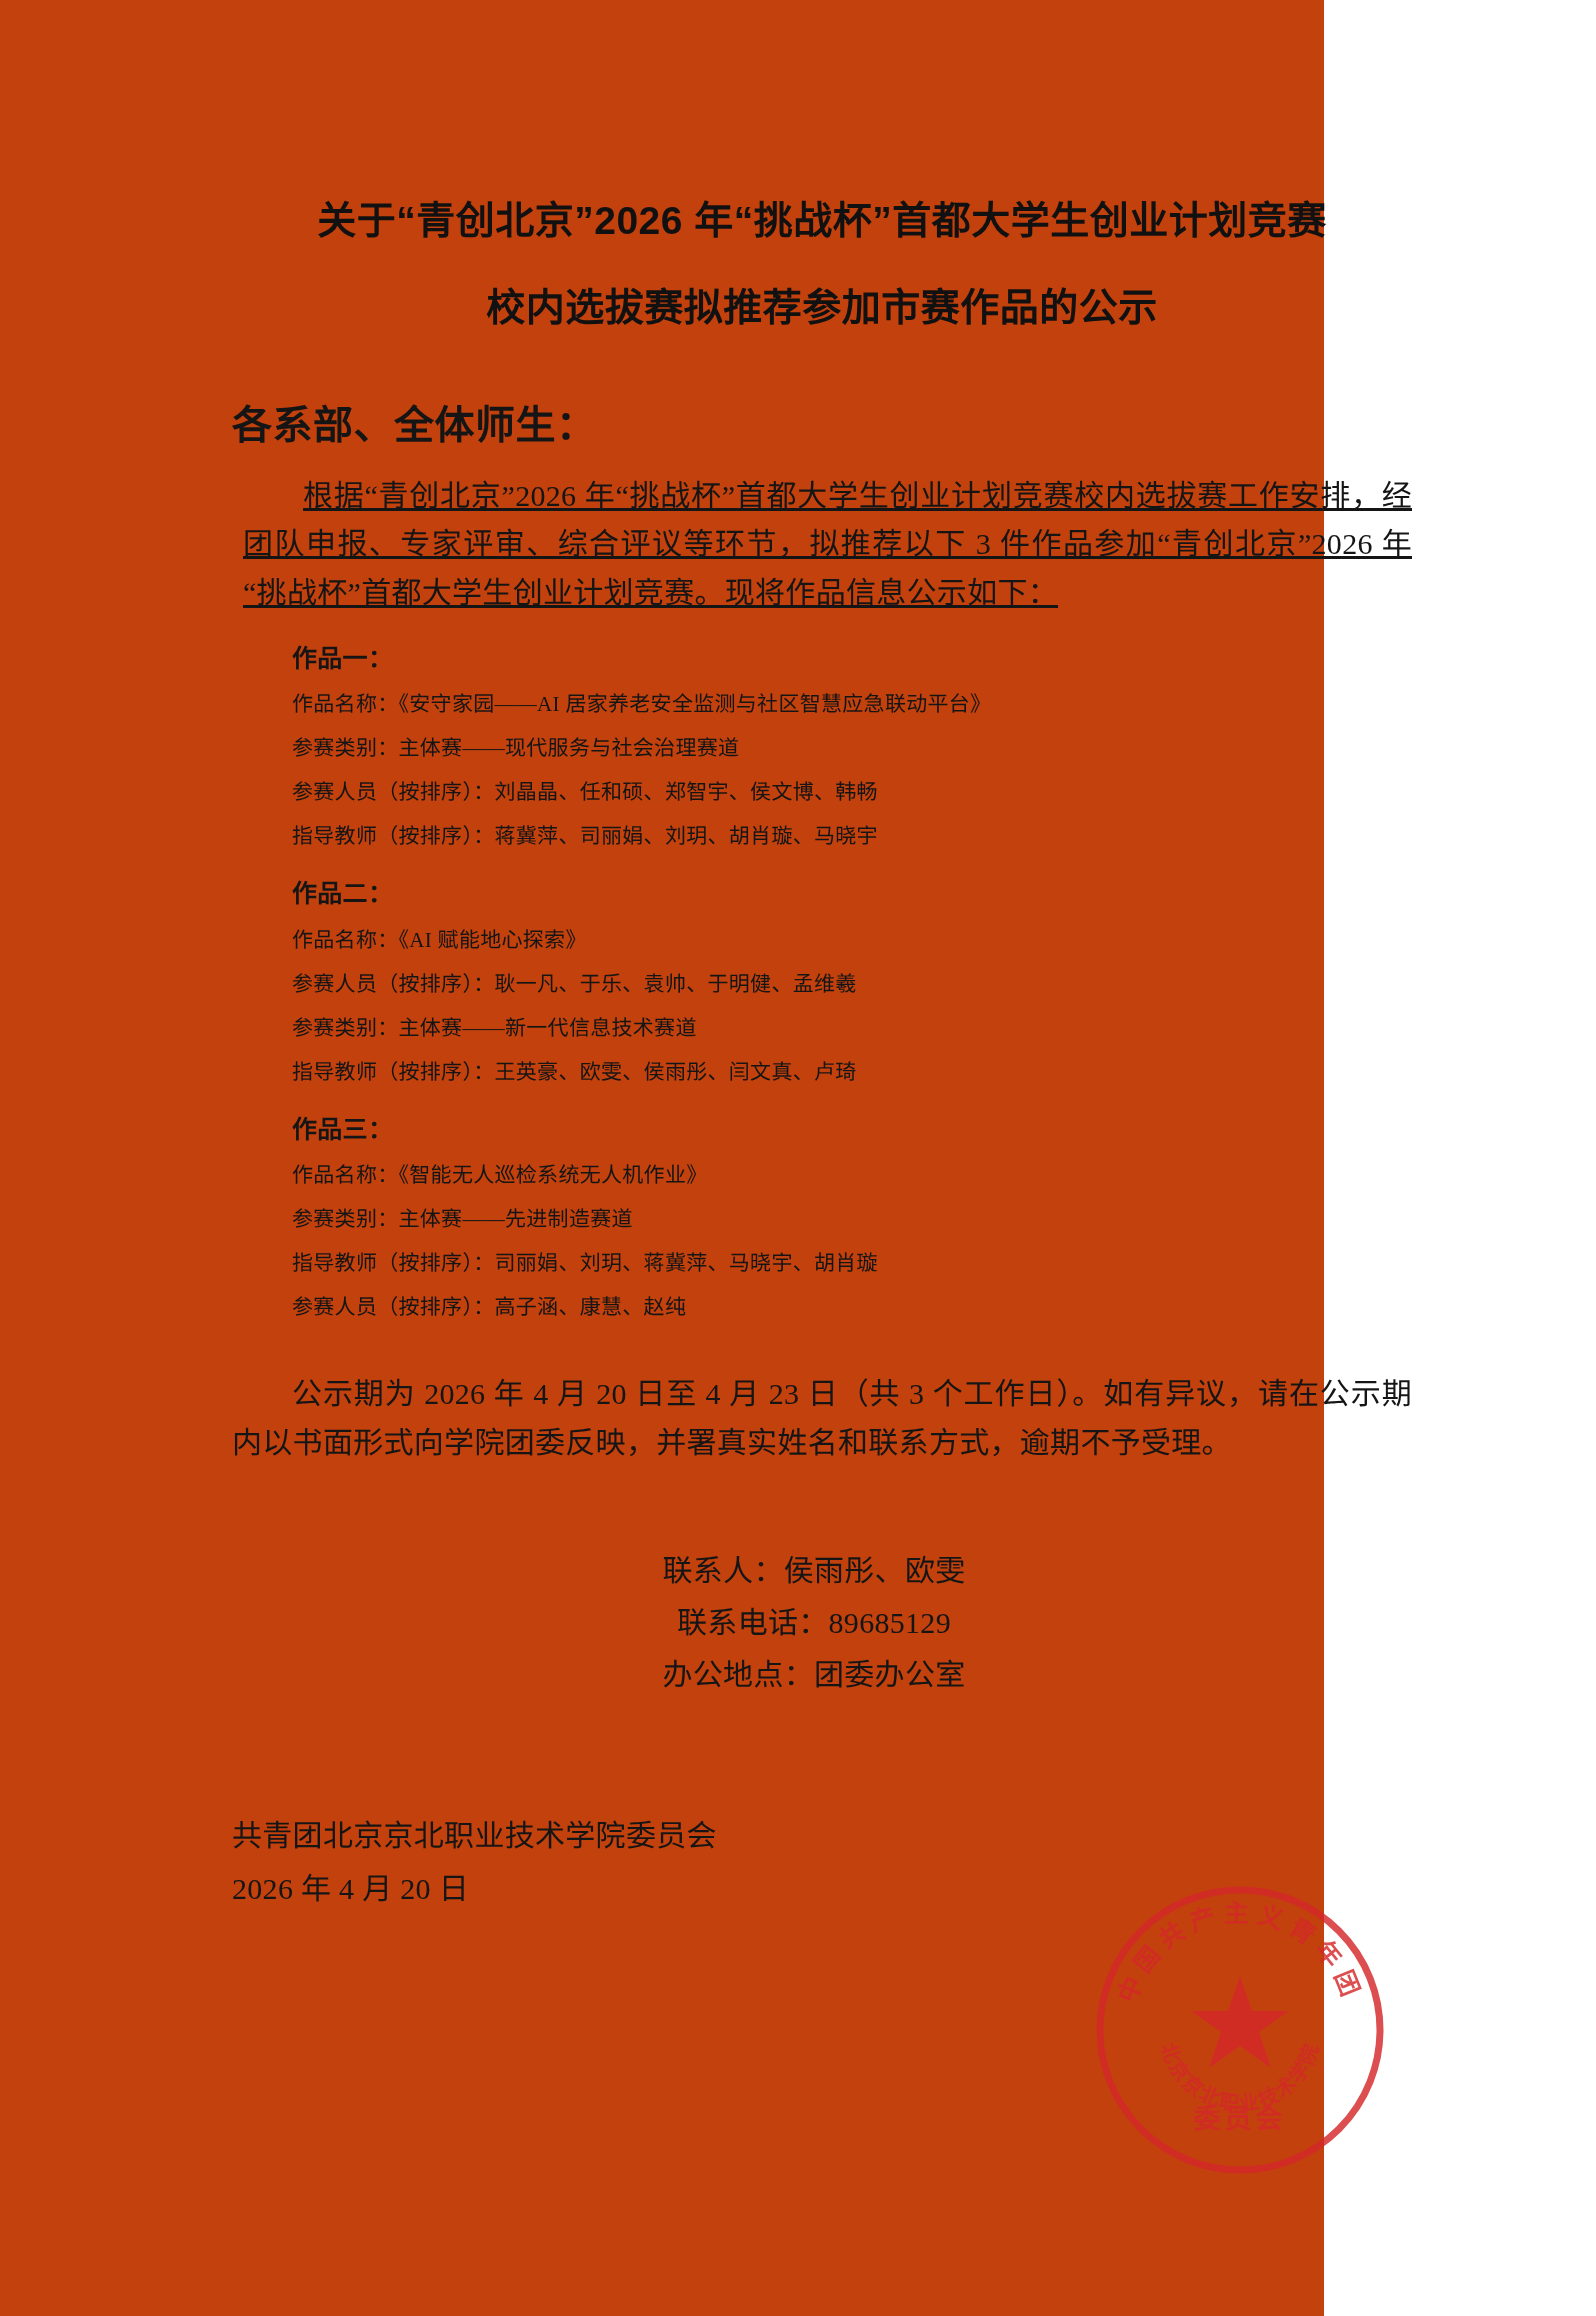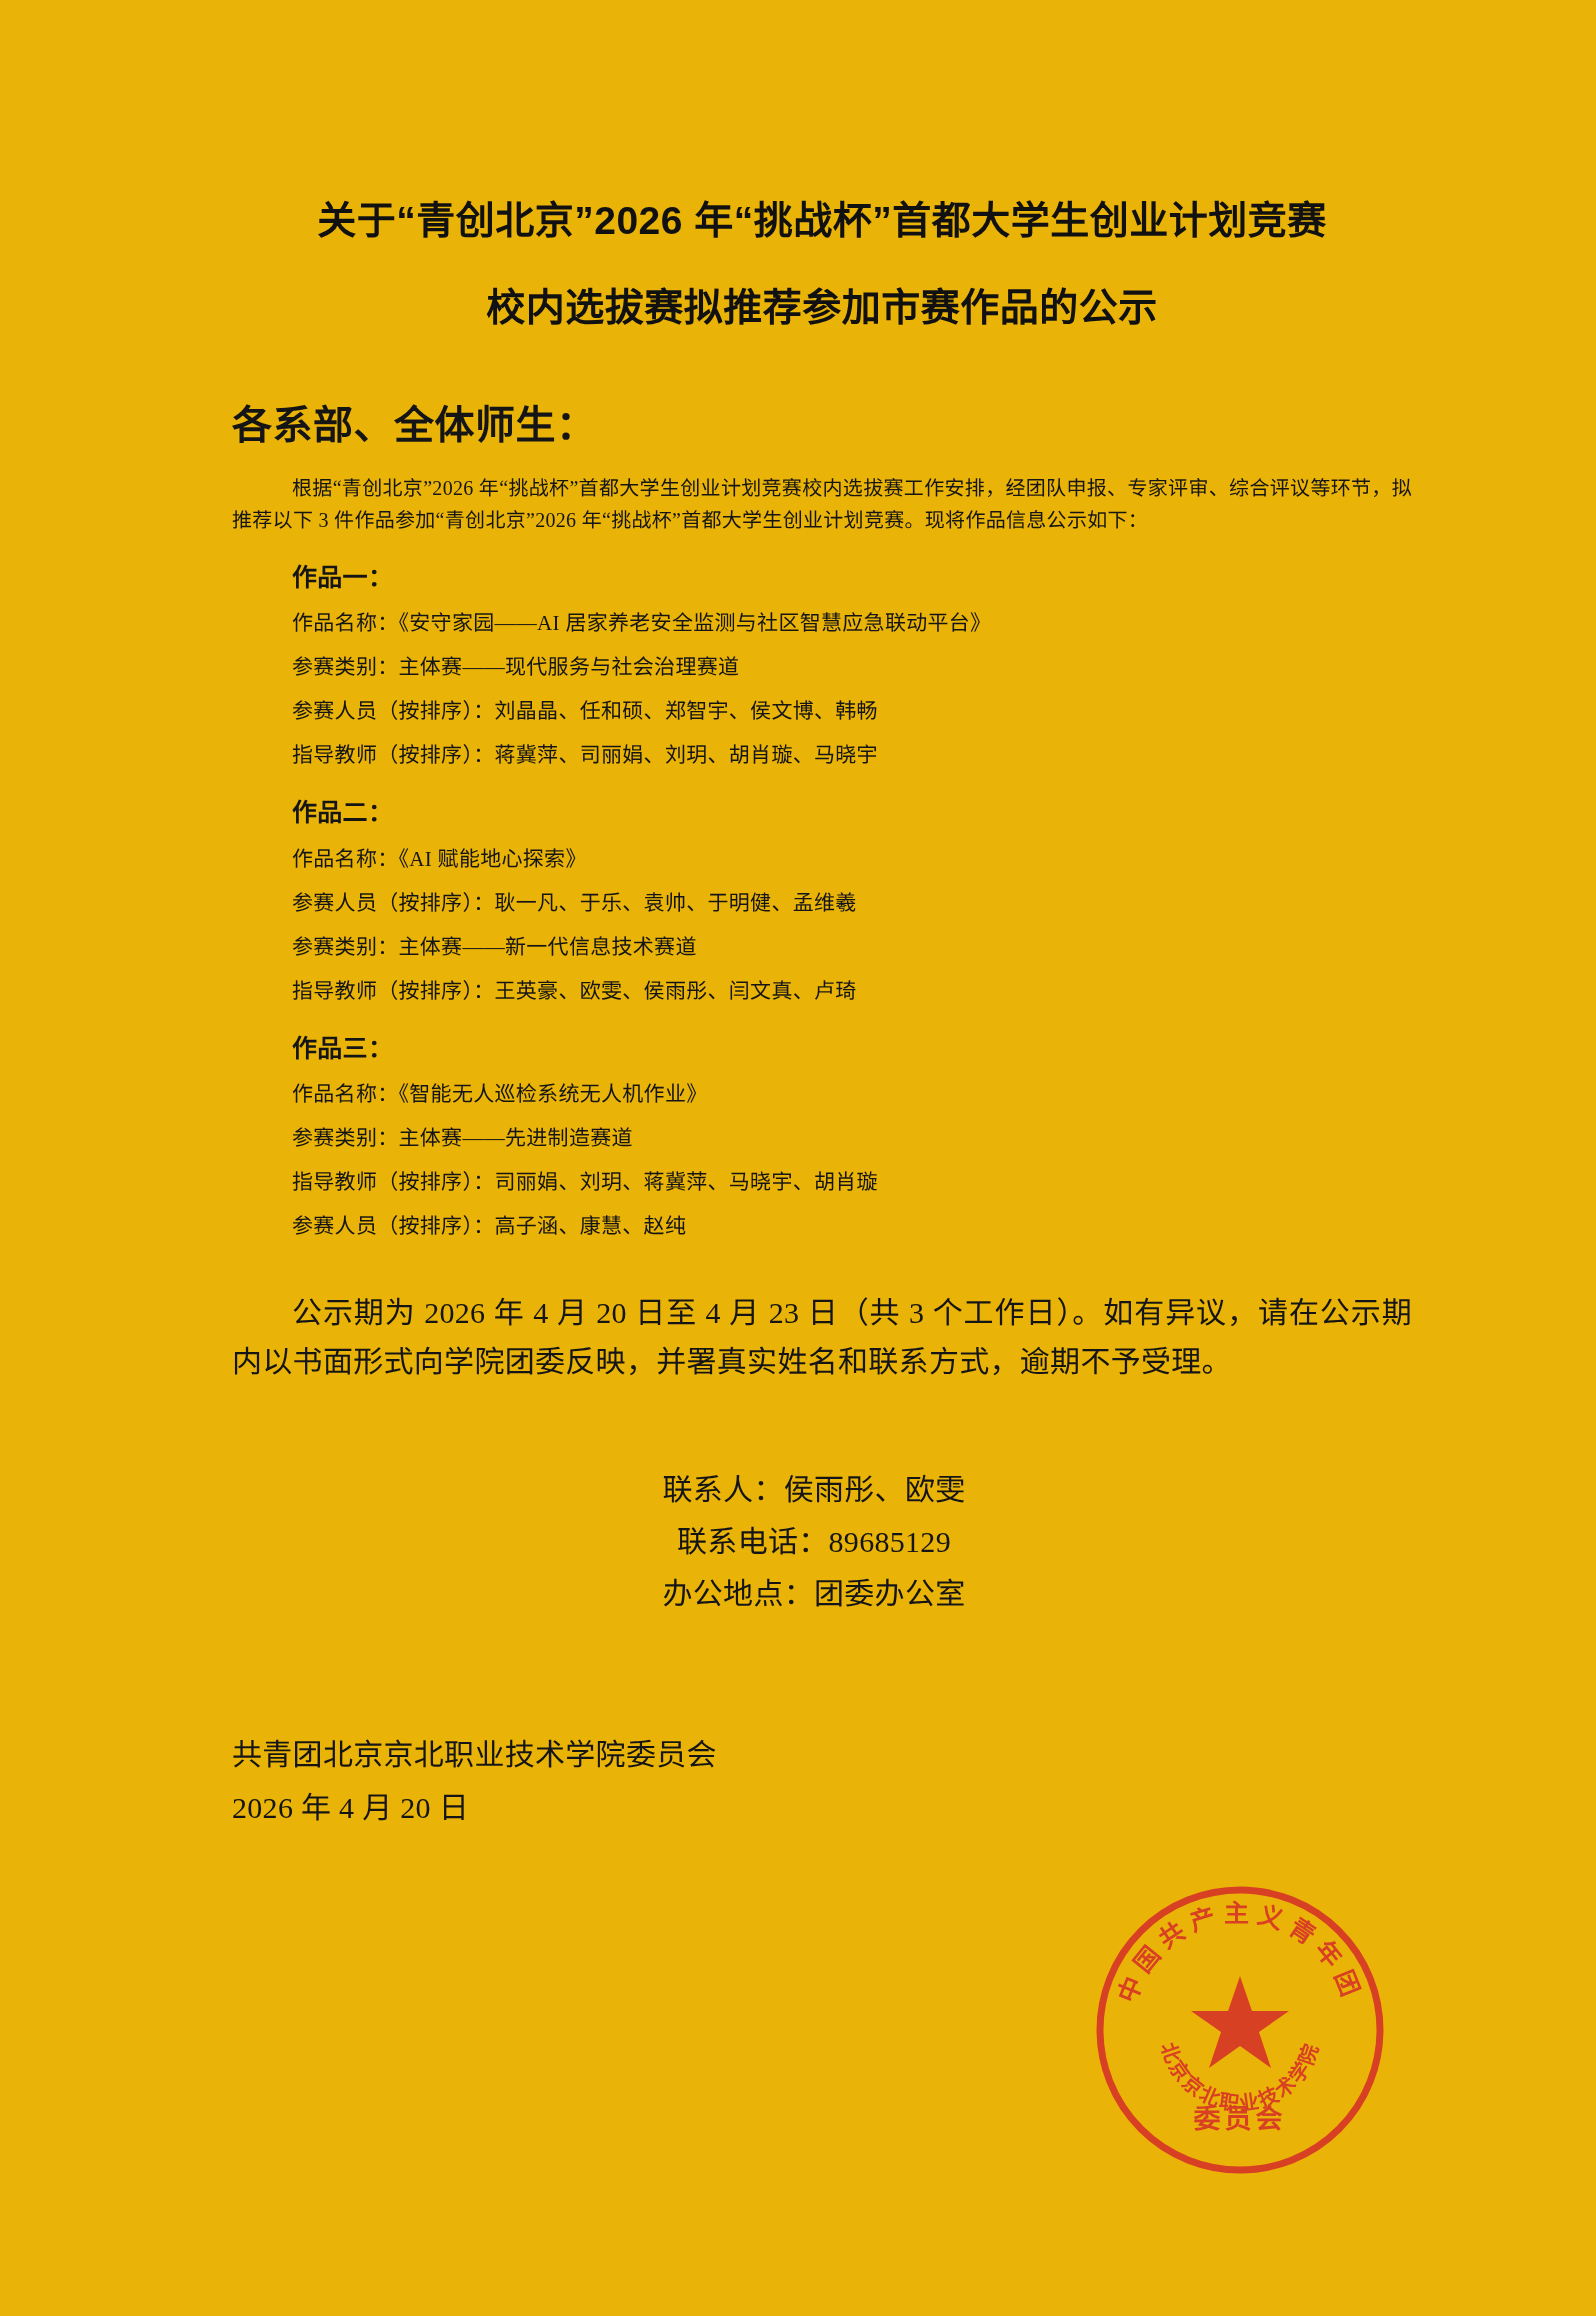--- a/index.html
+++ b/index.html
@@ -11,23 +11,23 @@
     width: 1596px;
     height: 2316px;
     position: relative;
     font-family: "Liberation Serif", "DejaVu Serif", serif;
     color: #1a1a1a;
     overflow: hidden;
   }
   .page {
     position: absolute;
     left: 0; top: 0;
-    width: 1596px;
+    width: 1324px;
     height: 2316px;
-    background: #eab308;
+    background: #c2410c;
   }
   .content {
     position: absolute;
     left: 232px;
     top: 200px;
     width: 1180px;
   }
   .title-block {
     text-align: center;
     font-family: "Liberation Sans", "DejaVu Sans", sans-serif;
@@ -48,26 +48,27 @@
     line-height: 1.0;
     color: #151515;
   }
   .salutation {
     margin: 0 0 26px 0;
     font-size: 40px;
     letter-spacing: 0.5px;
     font-weight: bold;
   }
   .para {
-    margin: 0 0 16px 0;
+    margin: 0 0 16px 11px;
     text-indent: 60px;
-    font-size: 20px;
+    font-size: 30px;
     line-height: 1.62;
     text-align: justify;
     letter-spacing: 0.3px;
+    text-decoration: underline;
   }
   .item-head {
     margin: 22px 0 10px 0;
     padding-left: 60px;
     font-size: 25px;
     line-height: 1.5;
     letter-spacing: 0.3px;
     font-weight: bold;
   }
   .field-line {

